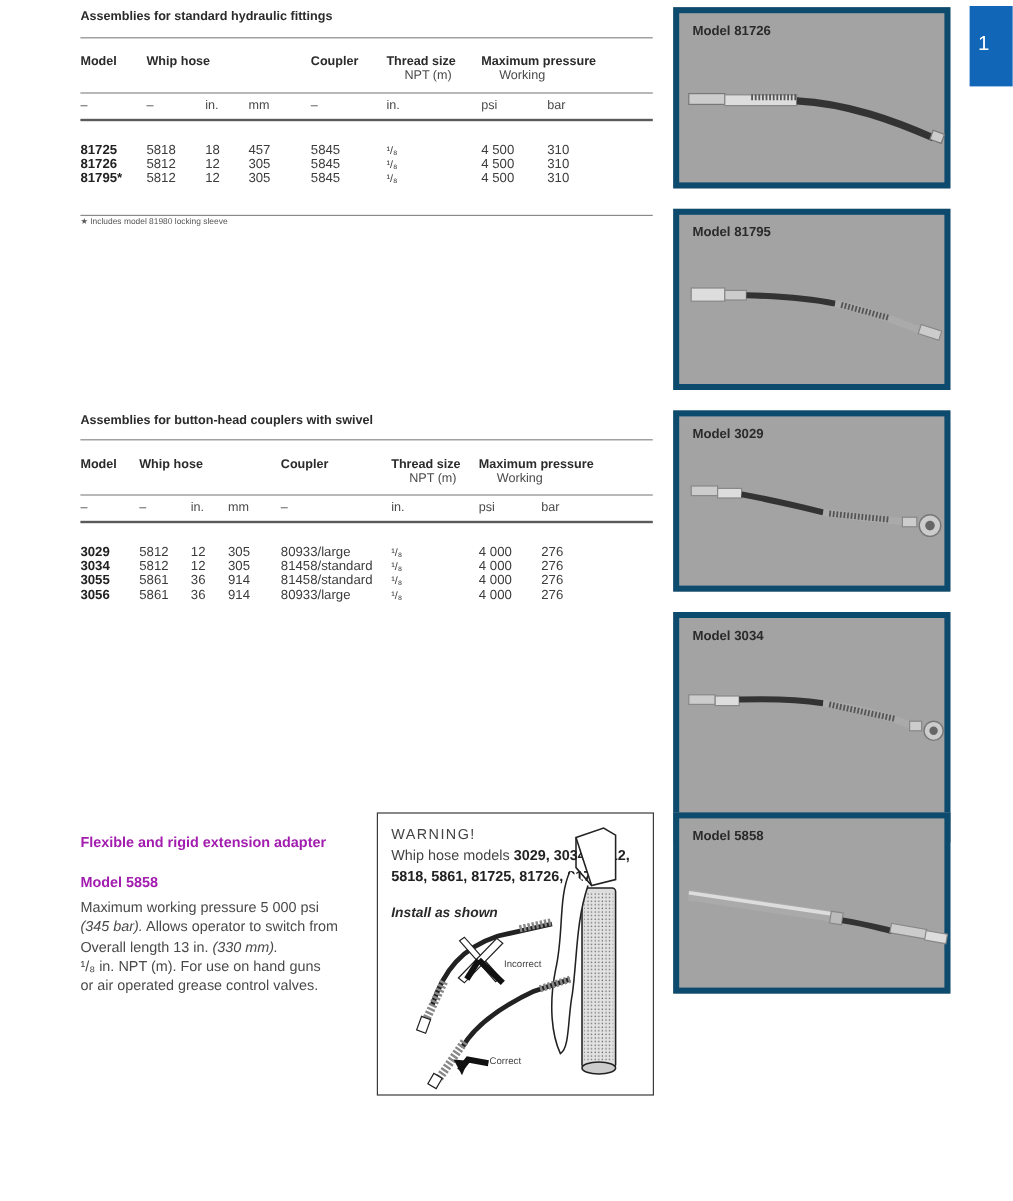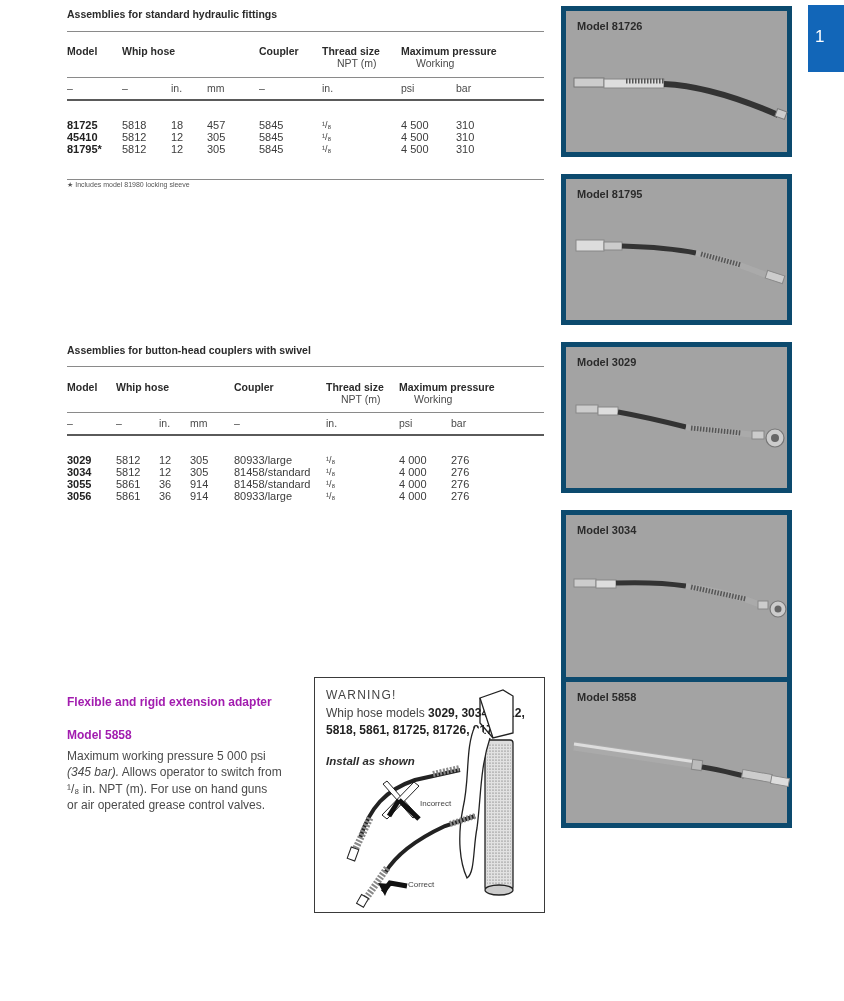--- a/index.html
+++ b/index.html
@@ -72,21 +72,21 @@
     <div class="cell b" style="left:67px; top:119px;">81725</div>
     <div class="cell" style="left:122px; top:119px;">5818</div>
     <div class="cell" style="left:171px; top:119px;">18</div>
     <div class="cell" style="left:207px; top:119px;">457</div>
     <div class="cell" style="left:259px; top:119px;">5845</div>
     <div class="cell frac" style="left:322px; top:119px;">¹/₈</div>
     <div class="cell" style="left:401px; top:119px;">4 500</div>
     <div class="cell" style="left:456px; top:119px;">310</div>
   </div>
   <div>
-    <div class="cell b" style="left:67px; top:131px;">45410</div>
+    <div class="cell b" style="left:67px; top:131px;">81726</div>
     <div class="cell" style="left:122px; top:131px;">5812</div>
     <div class="cell" style="left:171px; top:131px;">12</div>
     <div class="cell" style="left:207px; top:131px;">305</div>
     <div class="cell" style="left:259px; top:131px;">5845</div>
     <div class="cell frac" style="left:322px; top:131px;">¹/₈</div>
     <div class="cell" style="left:401px; top:131px;">4 500</div>
     <div class="cell" style="left:456px; top:131px;">310</div>
   </div>
   <div>
     <div class="cell b" style="left:67px; top:143px;">81795*</div>
@@ -173,20 +173,21 @@
     <div class="cell" style="left:451px; top:490px;">276</div>
   </div>
 </div>
 
 <div>
   <div class="sect-title" style="left:67px; top:695px;">Flexible and rigid extension adapter</div>
   <div class="sect-title" style="left:67px; top:728px;">Model 5858</div>
   <div class="body-text" style="left:67px; top:748px;">
     <div><span>Maximum working pressure 5 000 psi</span></div>
     <div><i>(345 bar).</i><span> Allows operator to switch from</span></div>
+    <div><span>Overall length 13 in. </span><i>(330 mm).</i></div>
     <div><span>¹/₈ in. NPT (m). For use on hand guns</span></div>
     <div><span>or air operated grease control valves.</span></div>
   </div>
 </div>
 
 <div class="warn">
   <div class="wt">WARNING!</div>
   <div class="wb">
     <span>Whip hose models </span><b>3029, 3034, 5812, 5818, 5861, 81725, 81726, 81795</b>
   </div>

